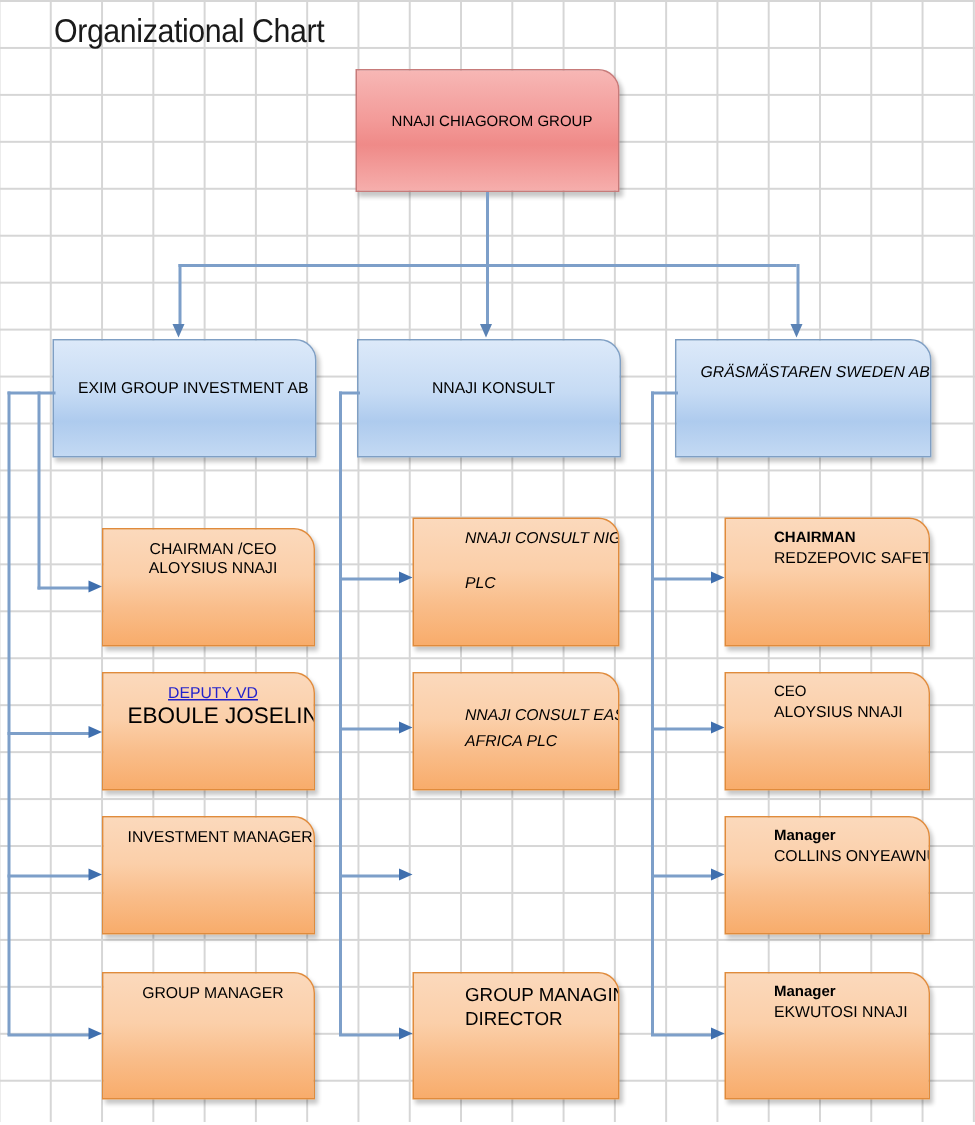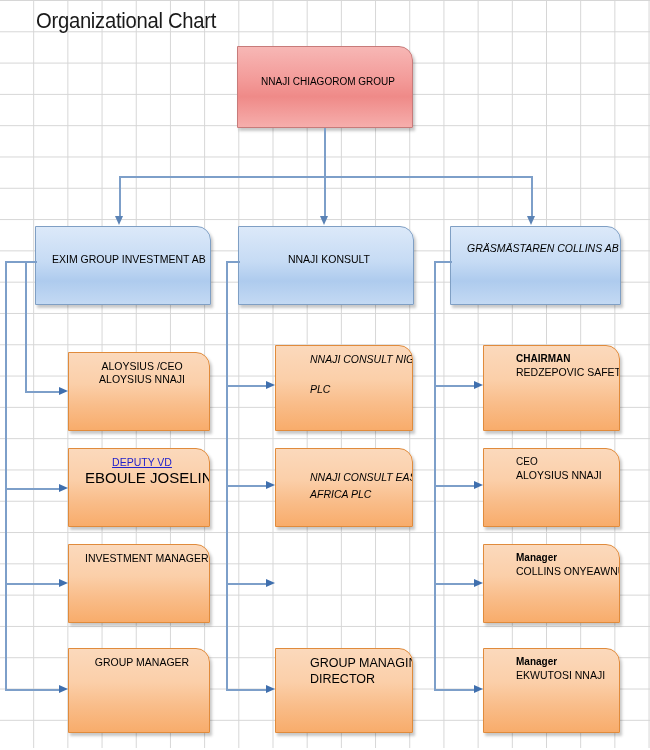--- a/index.html
+++ b/index.html
@@ -119,21 +119,21 @@
 
   <div class="node lvl2" style="left:35px; top:226px; width:176px; height:79px;">
     <span class="ln t-center s11" style="margin-top:19px; width:100%; display:block;">EXIM GROUP INVESTMENT AB</span>
   </div>
 
   <div class="node lvl2" style="left:238px; top:226px; width:176px; height:79px;">
     <span class="ln t-center s11" style="margin-top:19px; width:100%; display:block;">NNAJI KONSULT</span>
   </div>
 
   <div class="node lvl2" style="left:450px; top:226px; width:171px; height:79px;">
-    <span class="ln t-center s11 f-ital" style="margin-top:8px; width:100%; display:block;">GRÄSMÄSTAREN COLLINS AB</span>
+    <span class="ln t-center s11 f-ital" style="margin-top:8px; width:100%; display:block;">GRÄSMÄSTAREN SWEDEN AB</span>
   </div>
 
   <div class="conn h" style="left:5px; top:261px; width:32px;"></div>
   <div class="conn v" style="left:5px; top:261px; height:429px;"></div>
   <div class="conn v" style="left:25px; top:261px; height:132px;"></div>
   <div class="conn h" style="left:25px; top:391px; width:37px;"></div>
   <div class="conn h" style="left:5px; top:488px; width:57px;"></div>
   <div class="conn h" style="left:5px; top:583px; width:57px;"></div>
   <div class="conn h" style="left:5px; top:689px; width:57px;"></div>
   <div class="arrow-r" style="left:59px; top:387px;"></div>
@@ -157,21 +157,21 @@
   <div class="conn h" style="left:434px; top:385px; width:43px;"></div>
   <div class="conn h" style="left:434px; top:485px; width:43px;"></div>
   <div class="conn h" style="left:434px; top:583px; width:43px;"></div>
   <div class="conn h" style="left:434px; top:689px; width:43px;"></div>
   <div class="arrow-r" style="left:474px; top:381px;"></div>
   <div class="arrow-r" style="left:474px; top:481px;"></div>
   <div class="arrow-r" style="left:474px; top:579px;"></div>
   <div class="arrow-r" style="left:474px; top:685px;"></div>
 
   <div class="node lvl3" style="left:68px; top:352px; width:142px; height:79px;">
-    <span class="ln t-center s11" style="width:100%;">ALOYSIUS /CEO</span>
+    <span class="ln t-center s11" style="width:100%;">CHAIRMAN /CEO</span>
     <span class="ln t-center s11" style="width:100%;">ALOYSIUS NNAJI</span>
   </div>
 
   <div class="node lvl3" style="left:68px; top:448px; width:142px; height:79px;">
     <span class="ln t-center s11 link" style="width:100%;">DEPUTY  VD</span>
     <span class="ln t-center s15" style="width:100%;">EBOULE JOSELINE</span>
   </div>
 
   <div class="node lvl3" style="left:68px; top:648px; width:142px; height:85px;">
     <span class="ln t-center s11" style="width:100%;">GROUP MANAGER</span>

